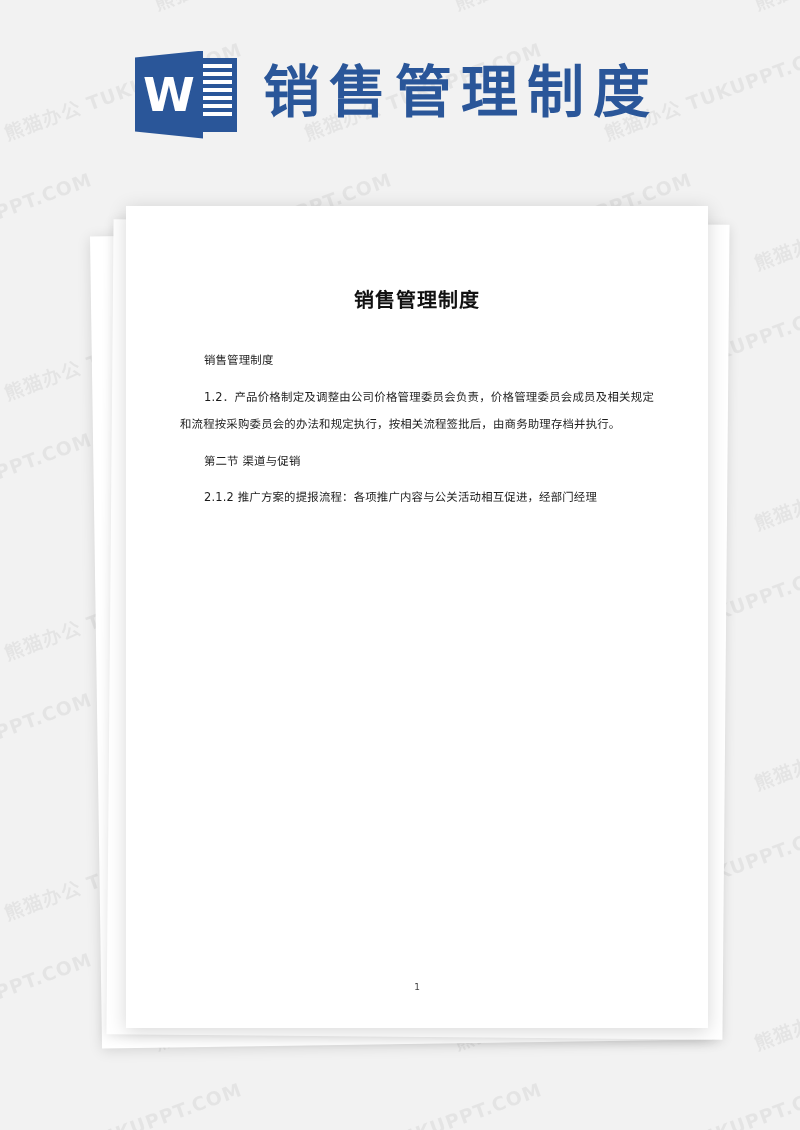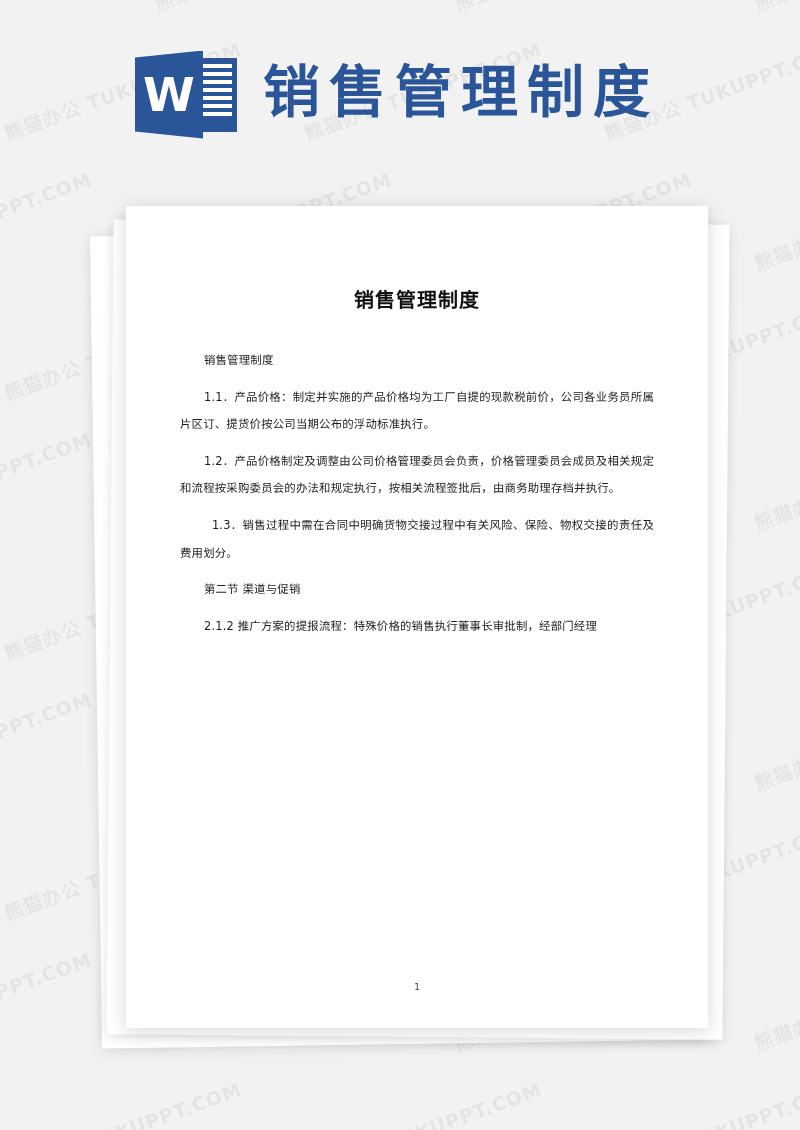--- a/index.html
+++ b/index.html
@@ -252,21 +252,19 @@
 </div>
 
 <div class="stack stack-back"></div>
 <div class="stack stack-mid"></div>
 
 <div class="page">
   <div class="page-body">
     <div class="doc-title">销售管理制度</div>
     <div id="paragraphs">
         <p class="para indent">销售管理制度</p>
-        <p class="para indent">1.1．产品价格：制定并实施的产品价格均为工厂自提的现款税前价，公司各业务员所属片区订、提货价按公司当期公布的浮动标准执行。</p>
         <p class="para indent">1.2．产品价格制定及调整由公司价格管理委员会负责，价格管理委员会成员及相关规定和流程按采购委员会的办法和规定执行，按相关流程签批后，由商务助理存档并执行。</p>
-        <p class="para indent3">1.3．销售过程中需在合同中明确货物交接过程中有关风险、保险、物权交接的责任及费用划分。</p>
         <p class="para indent bold">第二节  渠道与促销</p>
-        <p class="para indent">2.1.2  推广方案的提报流程：特殊价格的销售执行董事长审批制，经部门经理</p>
+        <p class="para indent">2.1.2  推广方案的提报流程：各项推广内容与公关活动相互促进，经部门经理</p>
       </div>
   </div>
   <div class="page-number">1</div>
 </div>
 
 </body></html>

